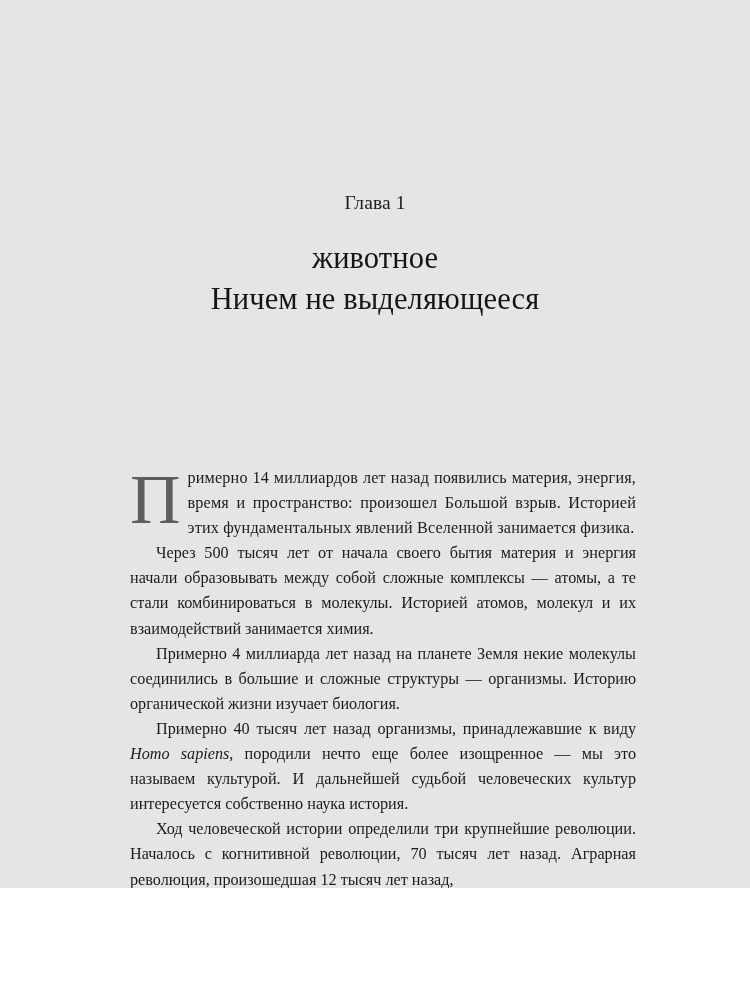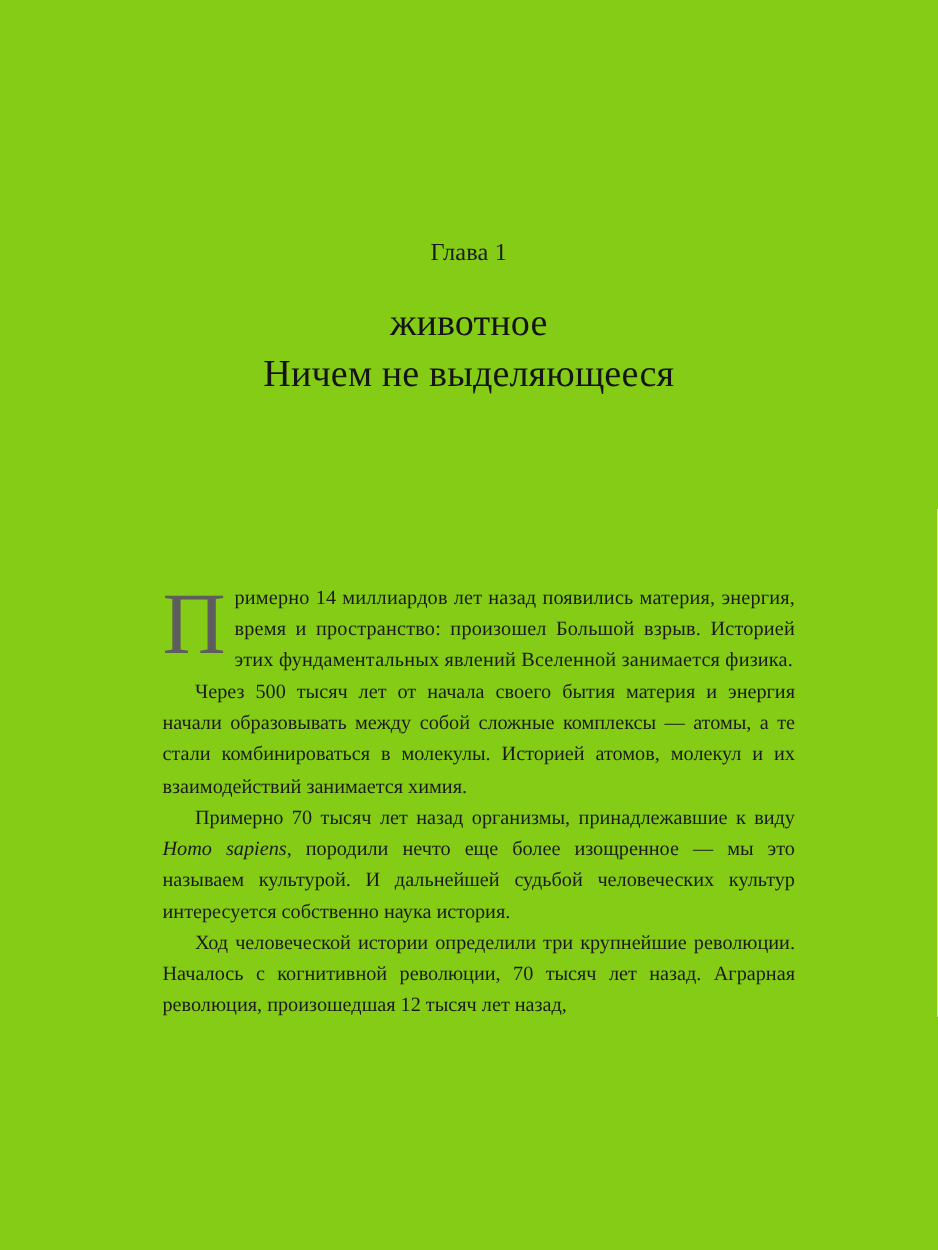--- a/index.html
+++ b/index.html
@@ -5,23 +5,23 @@
 <style>
   html, body {
     margin: 0;
     padding: 0;
     background: #ffffff;
   }
 
   .page {
     position: relative;
     width: 750px;
-    height: 1000px;
+    height: 888px;
     margin: 0;
-    background: #84cc16;
+    background: #e5e5e5;
     overflow: hidden;
     font-family: "Liberation Serif", "DejaVu Serif", serif;
     -webkit-font-smoothing: antialiased;
   }
 
   
   .chapter-head {
     position: absolute;
     left: 0;
     right: 0;
@@ -109,23 +109,26 @@
   <div class="body-block">
 
     <p class="para-first">
       <span class="dropcap">П</span><span class="first-run">римерно 14 миллиардов лет назад появились материя, энергия, время и пространство: произошел Большой взрыв. Историей этих фундаментальных явлений Вселенной занимается физика.</span>
     </p>
 
     <p>
       <span>Через 500 тысяч лет от начала своего бытия материя и энергия начали образовывать между собой сложные комплексы — атомы, а те стали комбинироваться в молекулы. Историей атомов, молекул и их взаимодействий занимается химия.</span>
     </p>
 
+    <p>
+      <span>Примерно 4 миллиарда лет назад на планете Земля некие молекулы соединились в большие и сложные структуры — организмы. Историю органической жизни изучает биология.</span>
+    </p>
 
     <p>
-      <span>Примерно 70 тысяч лет назад организмы, принадлежавшие к виду </span><em class="sci">Homo sapiens</em><span>, породили нечто еще более изощренное — мы это называем культурой. И дальнейшей судьбой человеческих культур интересуется собственно наука история.</span>
+      <span>Примерно 40 тысяч лет назад организмы, принадлежавшие к виду </span><em class="sci">Homo sapiens</em><span>, породили нечто еще более изощренное — мы это называем культурой. И дальнейшей судьбой человеческих культур интересуется собственно наука история.</span>
     </p>
 
     <p>
       <span>Ход человеческой истории определили три крупнейшие революции. Началось с когнитивной революции, 70 тысяч лет назад. Аграрная революция, произошедшая 12 тысяч лет назад,</span>
     </p>
 
   </div>
 </div>
 
 </body></html>

